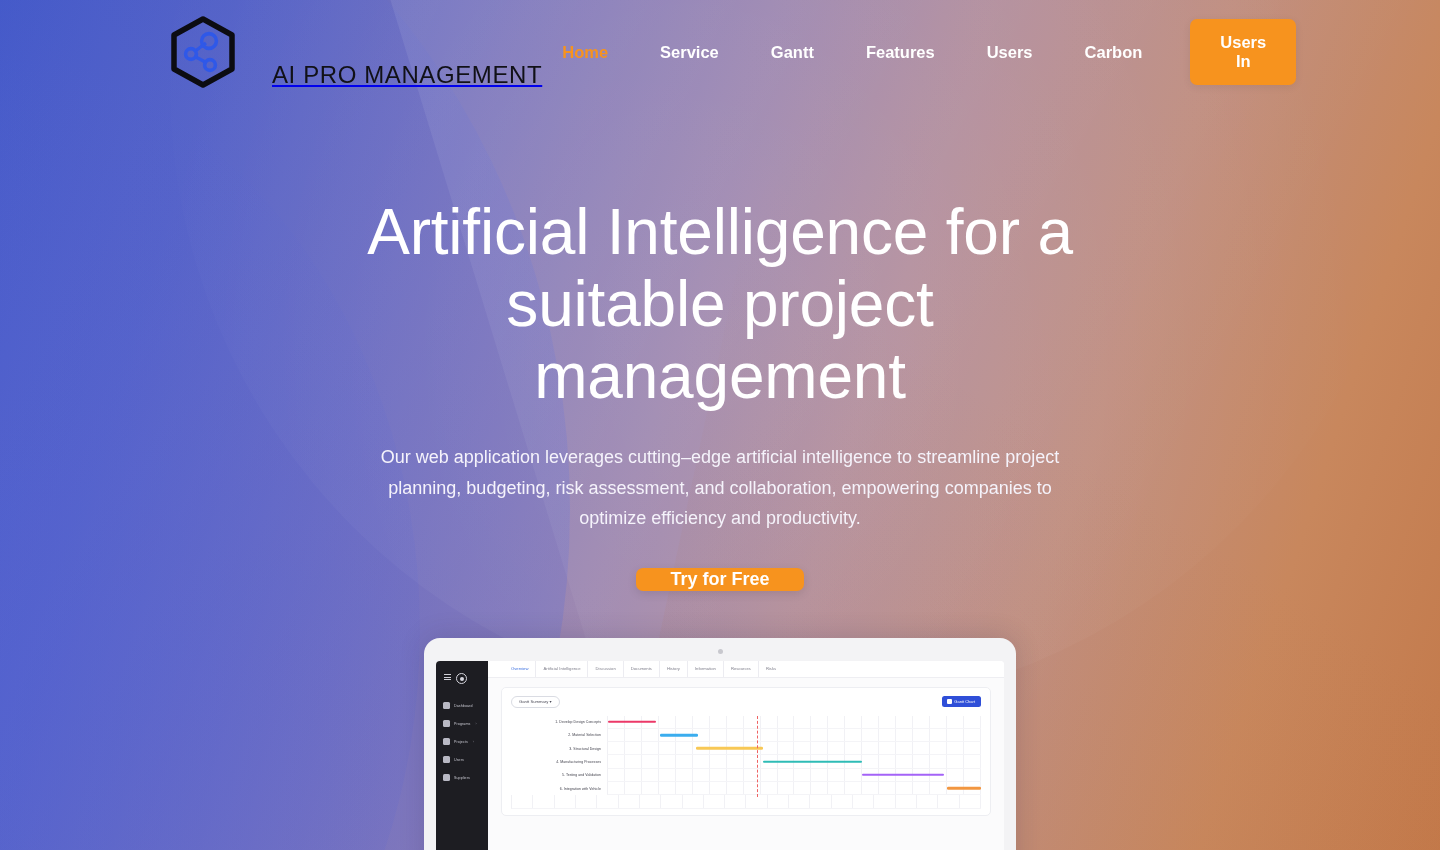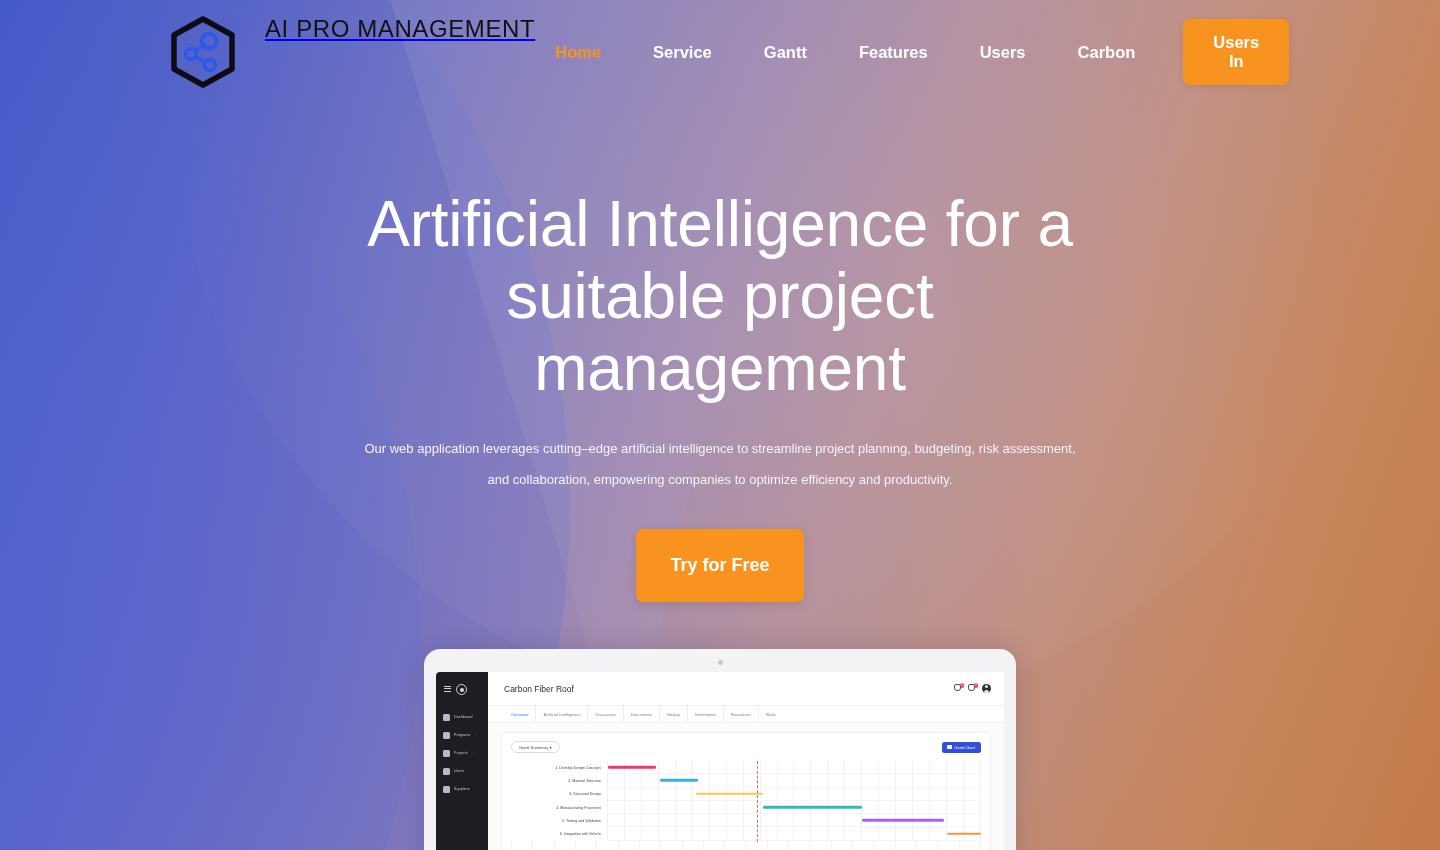--- a/index.html
+++ b/index.html
@@ -73,21 +73,21 @@
 
   
   header.nav {
     position: relative;
     z-index: 5;
     height: 104px;
     display: flex;
     align-items: center;
     padding: 0 166px 0 166px;
   }
-  .brand { display: flex; align-items: flex-start; gap: 25px; }
+  .brand { display: flex; align-items: flex-end; gap: 32px; }
   .brand-mark { width: 74px; height: 74px; display: block; }
   .brand-name {
     font-size: 24px;
     letter-spacing: 0.6px;
     color: #111117;
     font-weight: 400;
     white-space: nowrap;
   }
   .nav-right {
     margin-left: auto;
@@ -125,40 +125,40 @@
     z-index: 4;
     text-align: center;
     padding-top: 76px;
   }
   .hero h1 {
     font-size: 64px;
     line-height: 72px;
     font-weight: 400;
     color: #ffffff;
     max-width: 760px;
-    margin: 8px auto;
+    margin: 16px auto;
     letter-spacing: -0.2px;
   }
   .hero p.sub {
     margin: 30px auto 0;
     max-width: 712px;
-    font-size: 13px;
+    font-size: 18px;
     line-height: 30.5px;
     color: #f5f3fb;
     font-weight: 400;
   }
   .cta-wrap { margin-top: 34px; }
   .cta-btn {
     background: #f7931e;
     color: #ffffff;
     border: none;
     border-radius: 7px;
     font-size: 18px;
     font-weight: 700;
-    padding: 26px 34px;
+    padding: 1px 34px;
     cursor: pointer;
     box-shadow: 0 3px 10px rgba(0,0,0,0.10);
   }
 
   
   .mock-wrap {
     position: relative;
     z-index: 4;
     width: 592px;
     margin: 47px auto 0;
@@ -408,34 +408,20 @@
               <span class="side-lbl">Users</span>
             </div>
             <div class="side-item">
               <span class="side-ico"></span>
               <span class="side-lbl">Suppliers</span>
             </div>
           </div>
         </aside>
 
         <div class="app-main">
-          <div class="app-top">
-            <div class="app-title">Carbon Fiber Roof</div>
-            <div class="app-top-icons">
-              <div class="notif">
-                <div class="bell"></div>
-                <span class="dot">0</span>
-              </div>
-              <div class="notif">
-                <div class="bell"></div>
-                <span class="dot">0</span>
-              </div>
-              <div class="avatar"></div>
-            </div>
-          </div>
 
           <div class="app-tabs">
             <div class="app-tab active">Overview</div>
             <div class="app-tab">Artificial Intelligence</div>
             <div class="app-tab">Discussion</div>
             <div class="app-tab">Documents</div>
             <div class="app-tab">History</div>
             <div class="app-tab">Information</div>
             <div class="app-tab">Resources</div>
             <div class="app-tab">Risks</div>

